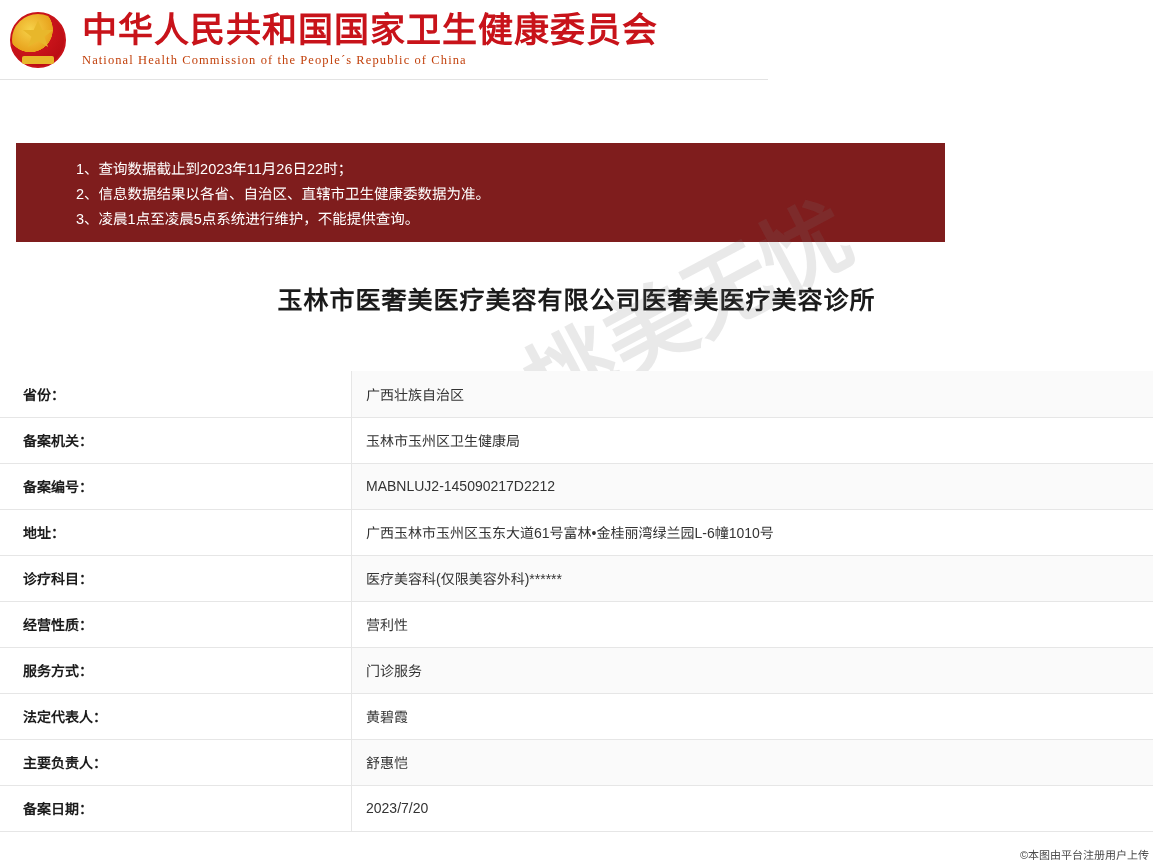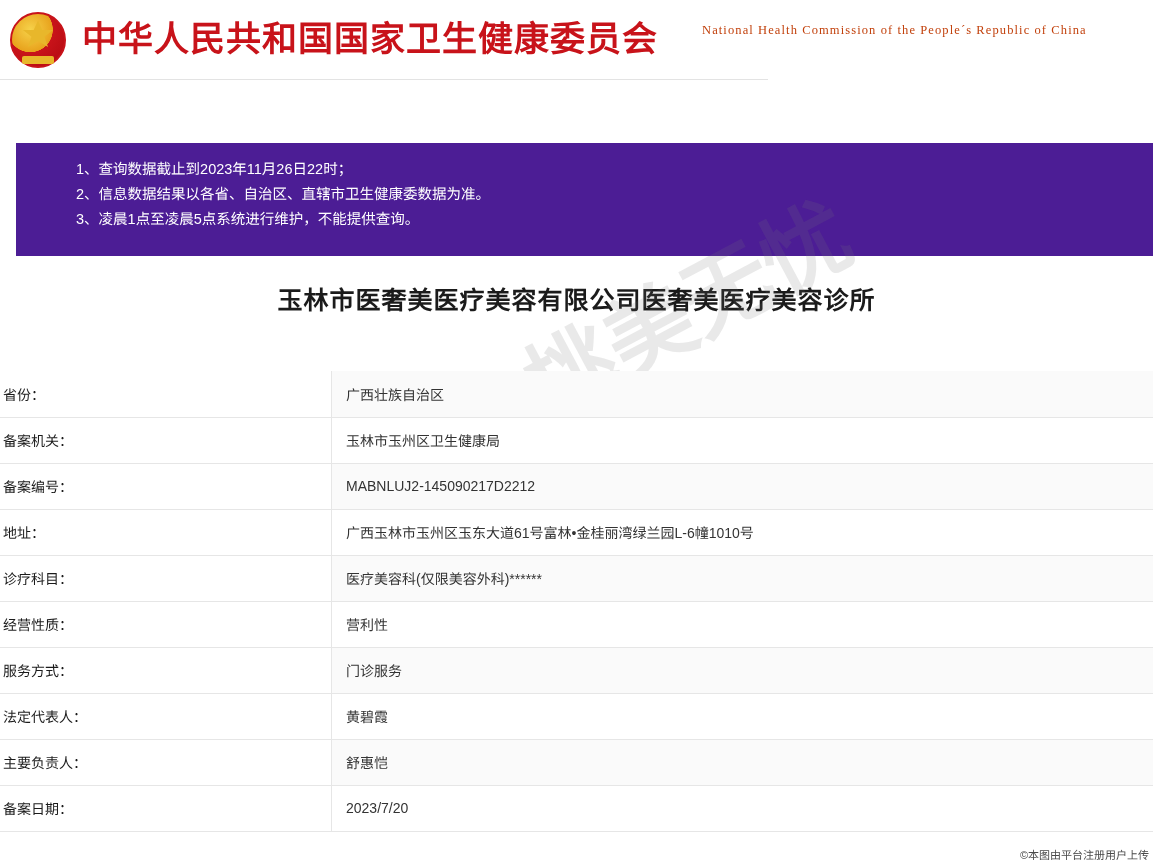--- a/index.html
+++ b/index.html
@@ -52,23 +52,22 @@
   }
   .emblem .base {
     position: absolute;
     left: 16px; bottom: 8px;
     width: 32px; height: 8px;
     background: #e8b72b;
     border-radius: 2px;
   }
   .title-block {
     display: flex;
-    flex-direction: row;
+    flex-direction: column;
     justify-content: space-between;
-    gap: 44px;
   }
   .title-cn {
     font-family: "Liberation Serif", "DejaVu Serif", serif;
     font-weight: bold;
     font-size: 35px;
     letter-spacing: 1px;
     color: #c8131a;
     line-height: 1.12;
     white-space: nowrap;
   }
@@ -80,24 +79,24 @@
     color: #c2410c;
     margin-top: 3px;
     white-space: nowrap;
   }
 
   
   .notice {
     position: absolute;
     left: 16px;
     top: 143px;
-    width: 1137px;
-    background: #4c1d95;
+    width: 929px;
+    background: #7f1d1d;
     color: #ffffff;
-    padding: 14px 0 24px 60px;
+    padding: 14px 0 10px 60px;
     box-sizing: border-box;
     font-size: 14.5px;
     line-height: 25px;
   }
   .notice div { white-space: nowrap; }
 
   
   .doc-title {
     position: absolute;
     left: 0;
@@ -121,22 +120,22 @@
     font-size: 14px;
   }
   .info-table tr { height: 46px; }
   .info-table td {
     border-bottom: 1px solid #e6e6e6;
     padding: 0;
     vertical-align: middle;
   }
   .info-table td.label {
     width: 328px;
-    padding-left: 3px;
-    font-weight: normal;
+    padding-left: 23px;
+    font-weight: bold;
     color: #1b1b1b;
     border-right: 1px solid #e6e6e6;
     background: #ffffff;
   }
   .info-table td.value {
     padding-left: 14px;
     color: #333;
     background: #fafafa;
     margin-left: 38px;
   }

